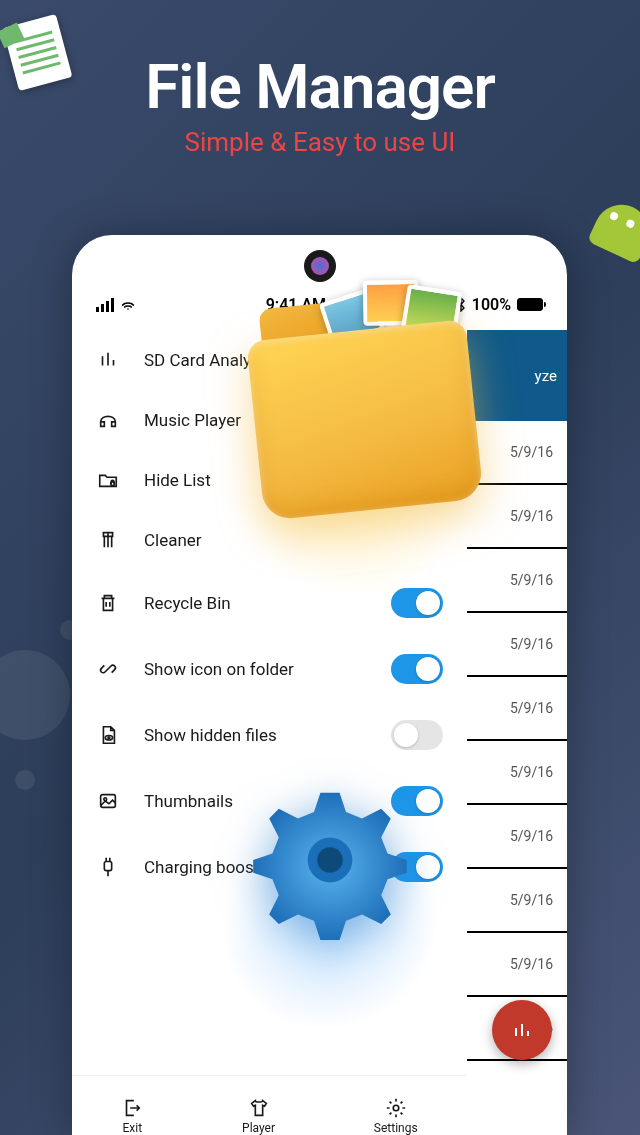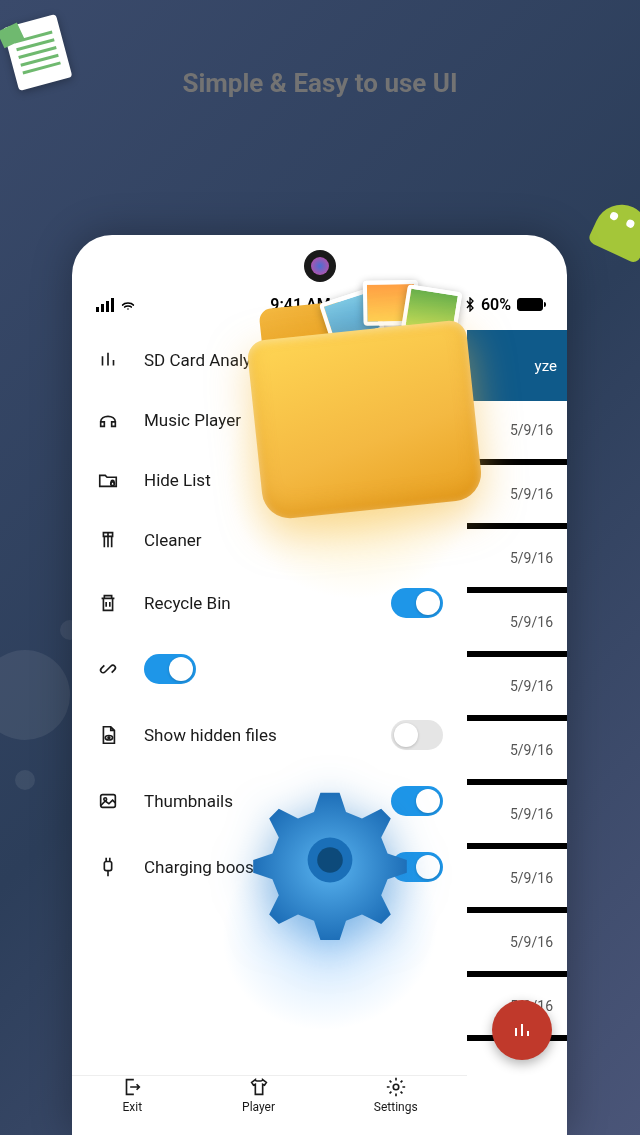--- a/index.html
+++ b/index.html
@@ -3,21 +3,21 @@
 <meta charset="utf-8">
 <style>
 *{margin:0;padding:0;box-sizing:border-box;font-family:-apple-system,BlinkMacSystemFont,'Segoe UI',Roboto,sans-serif}
 body{width:640px;height:1135px;background:linear-gradient(135deg,#3a4a6b 0%,#2c3e5a 50%,#4a5578 100%);position:relative;overflow:hidden}
 .bg-circle{position:absolute;border-radius:50%;background:rgba(255,255,255,0.08)}
 .bg-circle.c1{width:90px;height:90px;left:-20px;top:650px}
 .bg-circle.c2{width:20px;height:20px;left:60px;top:620px}
 .bg-circle.c3{width:20px;height:20px;left:15px;top:770px}
 .hero{text-align:center;color:#fff;padding-top:50px}
 .hero-title{font-size:62px;font-weight:600;letter-spacing:-1px}
-.hero-sub{font-size:26px;font-weight:700;margin-top:18px;color:#737373}
+.hero-sub{font-size:26px;font-weight:400;margin-top:4px;color:#ef4444}
 .doc-icon{position:absolute;left:10px;top:20px;width:55px;height:65px;background:#fff;border-radius:4px;transform:rotate(-15deg);box-shadow:0 2px 8px rgba(0,0,0,0.3)}
 .doc-icon:before{content:'';position:absolute;left:8px;top:15px;right:8px;height:3px;background:#6fb96f;box-shadow:0 8px 0 #6fb96f,0 16px 0 #6fb96f,0 24px 0 #6fb96f,0 32px 0 #6fb96f}
 .doc-tag{position:absolute;left:-5px;top:0;width:22px;height:18px;background:#6fb96f;transform:rotate(-10deg)}
 .android{position:absolute;right:-10px;top:205px;width:55px;height:50px;background:#a4c639;border-radius:30px 30px 8px 8px;transform:rotate(25deg)}
 .android:before{content:'';position:absolute;left:10px;top:12px;width:8px;height:8px;background:#fff;border-radius:50%;box-shadow:18px 0 0 #fff}
 .phone{position:absolute;left:72px;top:235px;width:495px;height:900px;background:#fff;border-radius:40px 40px 0 0;box-shadow:0 0 40px rgba(0,0,0,0.3);overflow:hidden}
 .notch{position:absolute;left:50%;top:15px;transform:translateX(-50%);width:32px;height:32px;background:#1a1a1a;border-radius:50%;display:flex;align-items:center;justify-content:center}
 .notch:after{content:'';width:18px;height:18px;background:radial-gradient(circle,#4a6fd4,#d44a9f);border-radius:50%}
 .statusbar{display:flex;justify-content:space-between;align-items:center;padding:60px 24px 0;font-weight:600;font-size:16px}
 .status-left{display:flex;gap:6px;align-items:center}
@@ -34,28 +34,28 @@
 .drawer{position:absolute;left:0;top:95px;width:395px;bottom:0;background:#fff;z-index:5}
 .menu-list{padding:0 18px}
 .menu-item{display:flex;align-items:center;gap:24px;padding:18px 6px;cursor:pointer}
 .menu-icon{width:24px;height:24px;flex-shrink:0;display:flex;align-items:center;justify-content:center}
 .menu-icon svg{width:22px;height:22px;stroke:#1a1a1a;stroke-width:1.8;fill:none}
 .menu-label{font-size:17px;color:#1a1a1a;flex:1}
 .toggle{width:52px;height:30px;border-radius:15px;background:#e5e5e5;position:relative;cursor:pointer;flex-shrink:0}
 .toggle.on{background:#1e96e8}
 .toggle:after{content:'';position:absolute;width:24px;height:24px;background:#fff;border-radius:50%;top:3px;left:3px;box-shadow:0 1px 3px rgba(0,0,0,0.2);transition:left 0.2s}
 .toggle.on:after{left:25px}
-.bottom-nav{position:absolute;bottom:0;left:0;right:0;height:60px;display:flex;justify-content:space-around;align-items:flex-start;border-top:1px solid #eee;background:#fff}
+.bottom-nav{position:absolute;bottom:0;left:0;right:0;height:60px;display:flex;justify-content:space-around;align-items:flex-end;border-top:1px solid #eee;background:#fff}
 .nav-item{display:flex;flex-direction:column;align-items:center;gap:2px;cursor:pointer}
 .nav-item svg{width:22px;height:22px;stroke:#1a1a1a;stroke-width:1.8;fill:none}
 .nav-label{font-size:12px;color:#1a1a1a}
 .behind{position:absolute;right:0;top:95px;width:100px;bottom:60px;background:#fff;z-index:1}
-.behind-header{height:71px;background:#0f5a8a;color:#fff;display:flex;align-items:center;justify-content:flex-end;padding-right:10px;font-size:15px}
+.behind-header{height:91px;background:#0f5a8a;color:#fff;display:flex;align-items:center;justify-content:flex-end;padding-right:10px;font-size:15px}
 .behind-list{padding:0}
-.behind-item{height:64px;display:flex;align-items:center;justify-content:flex-end;padding-right:14px;font-size:14px;color:#555;border-bottom:6px solid #000000}
+.behind-item{height:64px;display:flex;align-items:center;justify-content:flex-end;padding-right:14px;font-size:14px;color:#555;border-bottom:2px solid #000000}
 .fab{position:absolute;right:15px;bottom:75px;width:60px;height:60px;background:#c0392b;border-radius:50%;display:flex;align-items:center;justify-content:center;box-shadow:0 4px 12px rgba(0,0,0,0.3);z-index:2}
 .fab svg{width:24px;height:24px;stroke:#fff;stroke-width:2;fill:none}
 .folder-art{position:absolute;left:245px;top:270px;width:260px;height:260px;z-index:10;pointer-events:none}
 .folder-body{position:absolute;width:220px;height:180px;background:linear-gradient(165deg,#ffd654 0%,#f4b942 60%,#e8a020 100%);border-radius:18px 18px 28px 28px;top:60px;left:10px;box-shadow:0 15px 40px rgba(244,185,66,0.5),inset 0 2px 8px rgba(255,255,255,0.4),inset 0 -8px 20px rgba(200,120,0,0.3);transform:rotate(-6deg)}
 .folder-tab{position:absolute;width:90px;height:35px;background:linear-gradient(165deg,#f4b942,#e8a020);border-radius:12px 12px 0 0;top:35px;left:15px;transform:rotate(-6deg)}
 .folder-photos{position:absolute;top:10px;left:80px;width:140px;height:80px;transform:rotate(-6deg)}
 .photo{position:absolute;border:4px solid #fff;border-radius:4px;box-shadow:0 2px 8px rgba(0,0,0,0.3)}
 .photo.p1{width:55px;height:45px;background:linear-gradient(#7ec8e3,#4a9fd4);left:0;top:10px;transform:rotate(-12deg)}
 .photo.p2{width:55px;height:45px;background:linear-gradient(#ff9f43,#ffd154);left:40px;top:0;transform:rotate(5deg)}
 .photo.p3{width:55px;height:45px;background:linear-gradient(#6ab04c,#badc58);left:80px;top:12px;transform:rotate(15deg)}
@@ -70,20 +70,21 @@
 <div class="bg-circle c1"></div>
 <div class="bg-circle c2"></div>
 <div class="bg-circle c3"></div>
 
 <div class="doc-icon">
     <div class="doc-tag"></div>
   </div>
 <div class="android"></div>
 
 <div class="hero">
+  <div class="hero-title">File Manager</div>
   <div class="hero-sub">Simple &amp; Easy to use UI</div>
 </div>
 
 <div class="phone">
   <div class="notch"></div>
 
   <div class="statusbar">
     <div class="status-left">
       <div class="signal">
           <span></span>
@@ -93,21 +94,21 @@
         </div>
       <svg class="wifi-icon" viewBox="0 0 24 24">
           <path d="M4 12 C7 8 17 8 20 12 M7 15 C9 13 15 13 17 15 M12 18 L12 18" stroke="#000" stroke-width="2.5" fill="none" stroke-linecap="round"></path>
         </svg>
     </div>
     <div>9:41 AM</div>
     <div class="status-right">
       <svg width="10" height="15" viewBox="0 0 10 15">
           <path d="M2 4 L8 11 L5 14 L5 1 L8 4 L2 11" stroke="#000" stroke-width="1.3" fill="none"></path>
         </svg>
-      <span>60%</span>
+      <span>100%</span>
       <div class="battery"></div>
     </div>
   </div>
 
   <div class="behind">
     <div class="behind-header">yze</div>
     <div class="behind-list" id="behind-list">
         <div class="behind-item">5/9/16</div>
         <div class="behind-item">5/9/16</div>
         <div class="behind-item">5/9/16</div>
@@ -171,20 +172,21 @@
           </div>
           <div class="menu-label">Recycle Bin</div>
           <div class="toggle on"></div>
         </div>
         <div class="menu-item">
           <div class="menu-icon">
             <svg viewBox="0 0 24 24">
               <path d="M9 15 C6 18 2 14 5 11 L8 8 M15 9 C18 6 22 10 19 13 L16 16 M9 15 L15 9"></path>
             </svg>
           </div>
+          <div class="menu-label">Show icon on folder</div>
           <div class="toggle on"></div>
         </div>
         <div class="menu-item">
           <div class="menu-icon">
             <svg viewBox="0 0 24 24">
               <path d="M7 3 L15 3 L19 7 L19 21 L7 21 Z M15 3 L15 7 L19 7"></path>
               <ellipse cx="13" cy="15" rx="4" ry="2.5"></ellipse>
               <circle cx="13" cy="15" r="1"></circle>
             </svg>
           </div>

